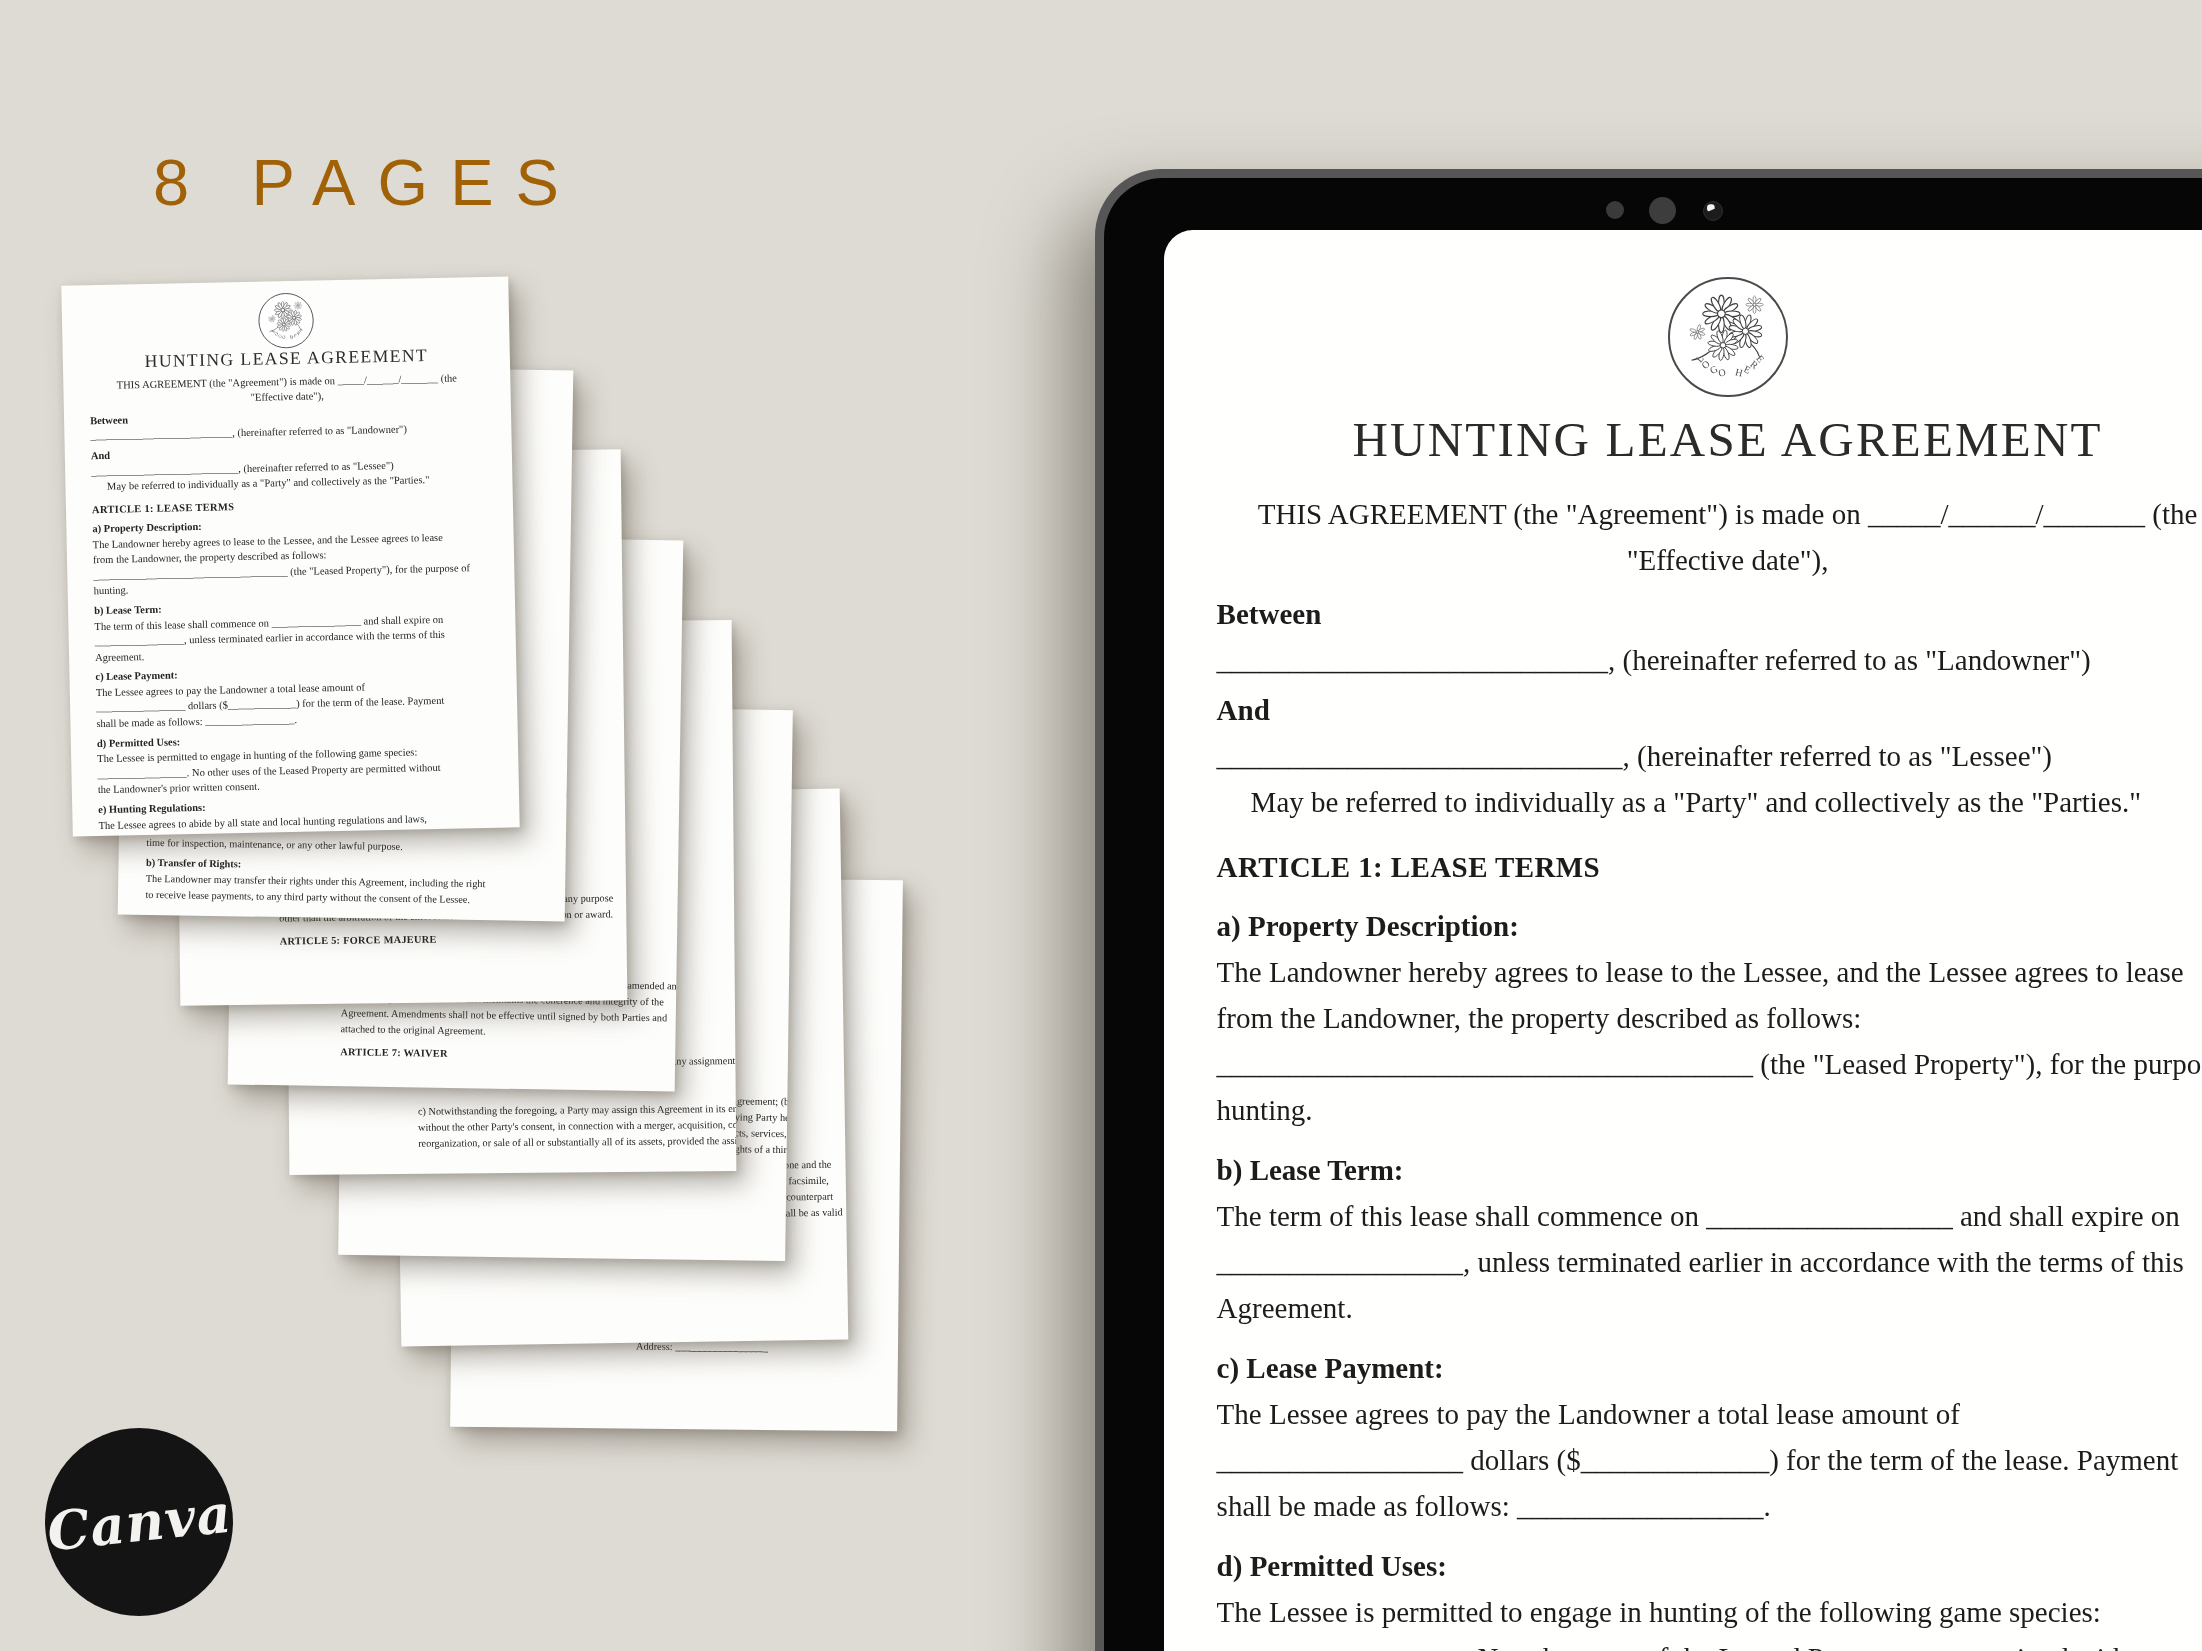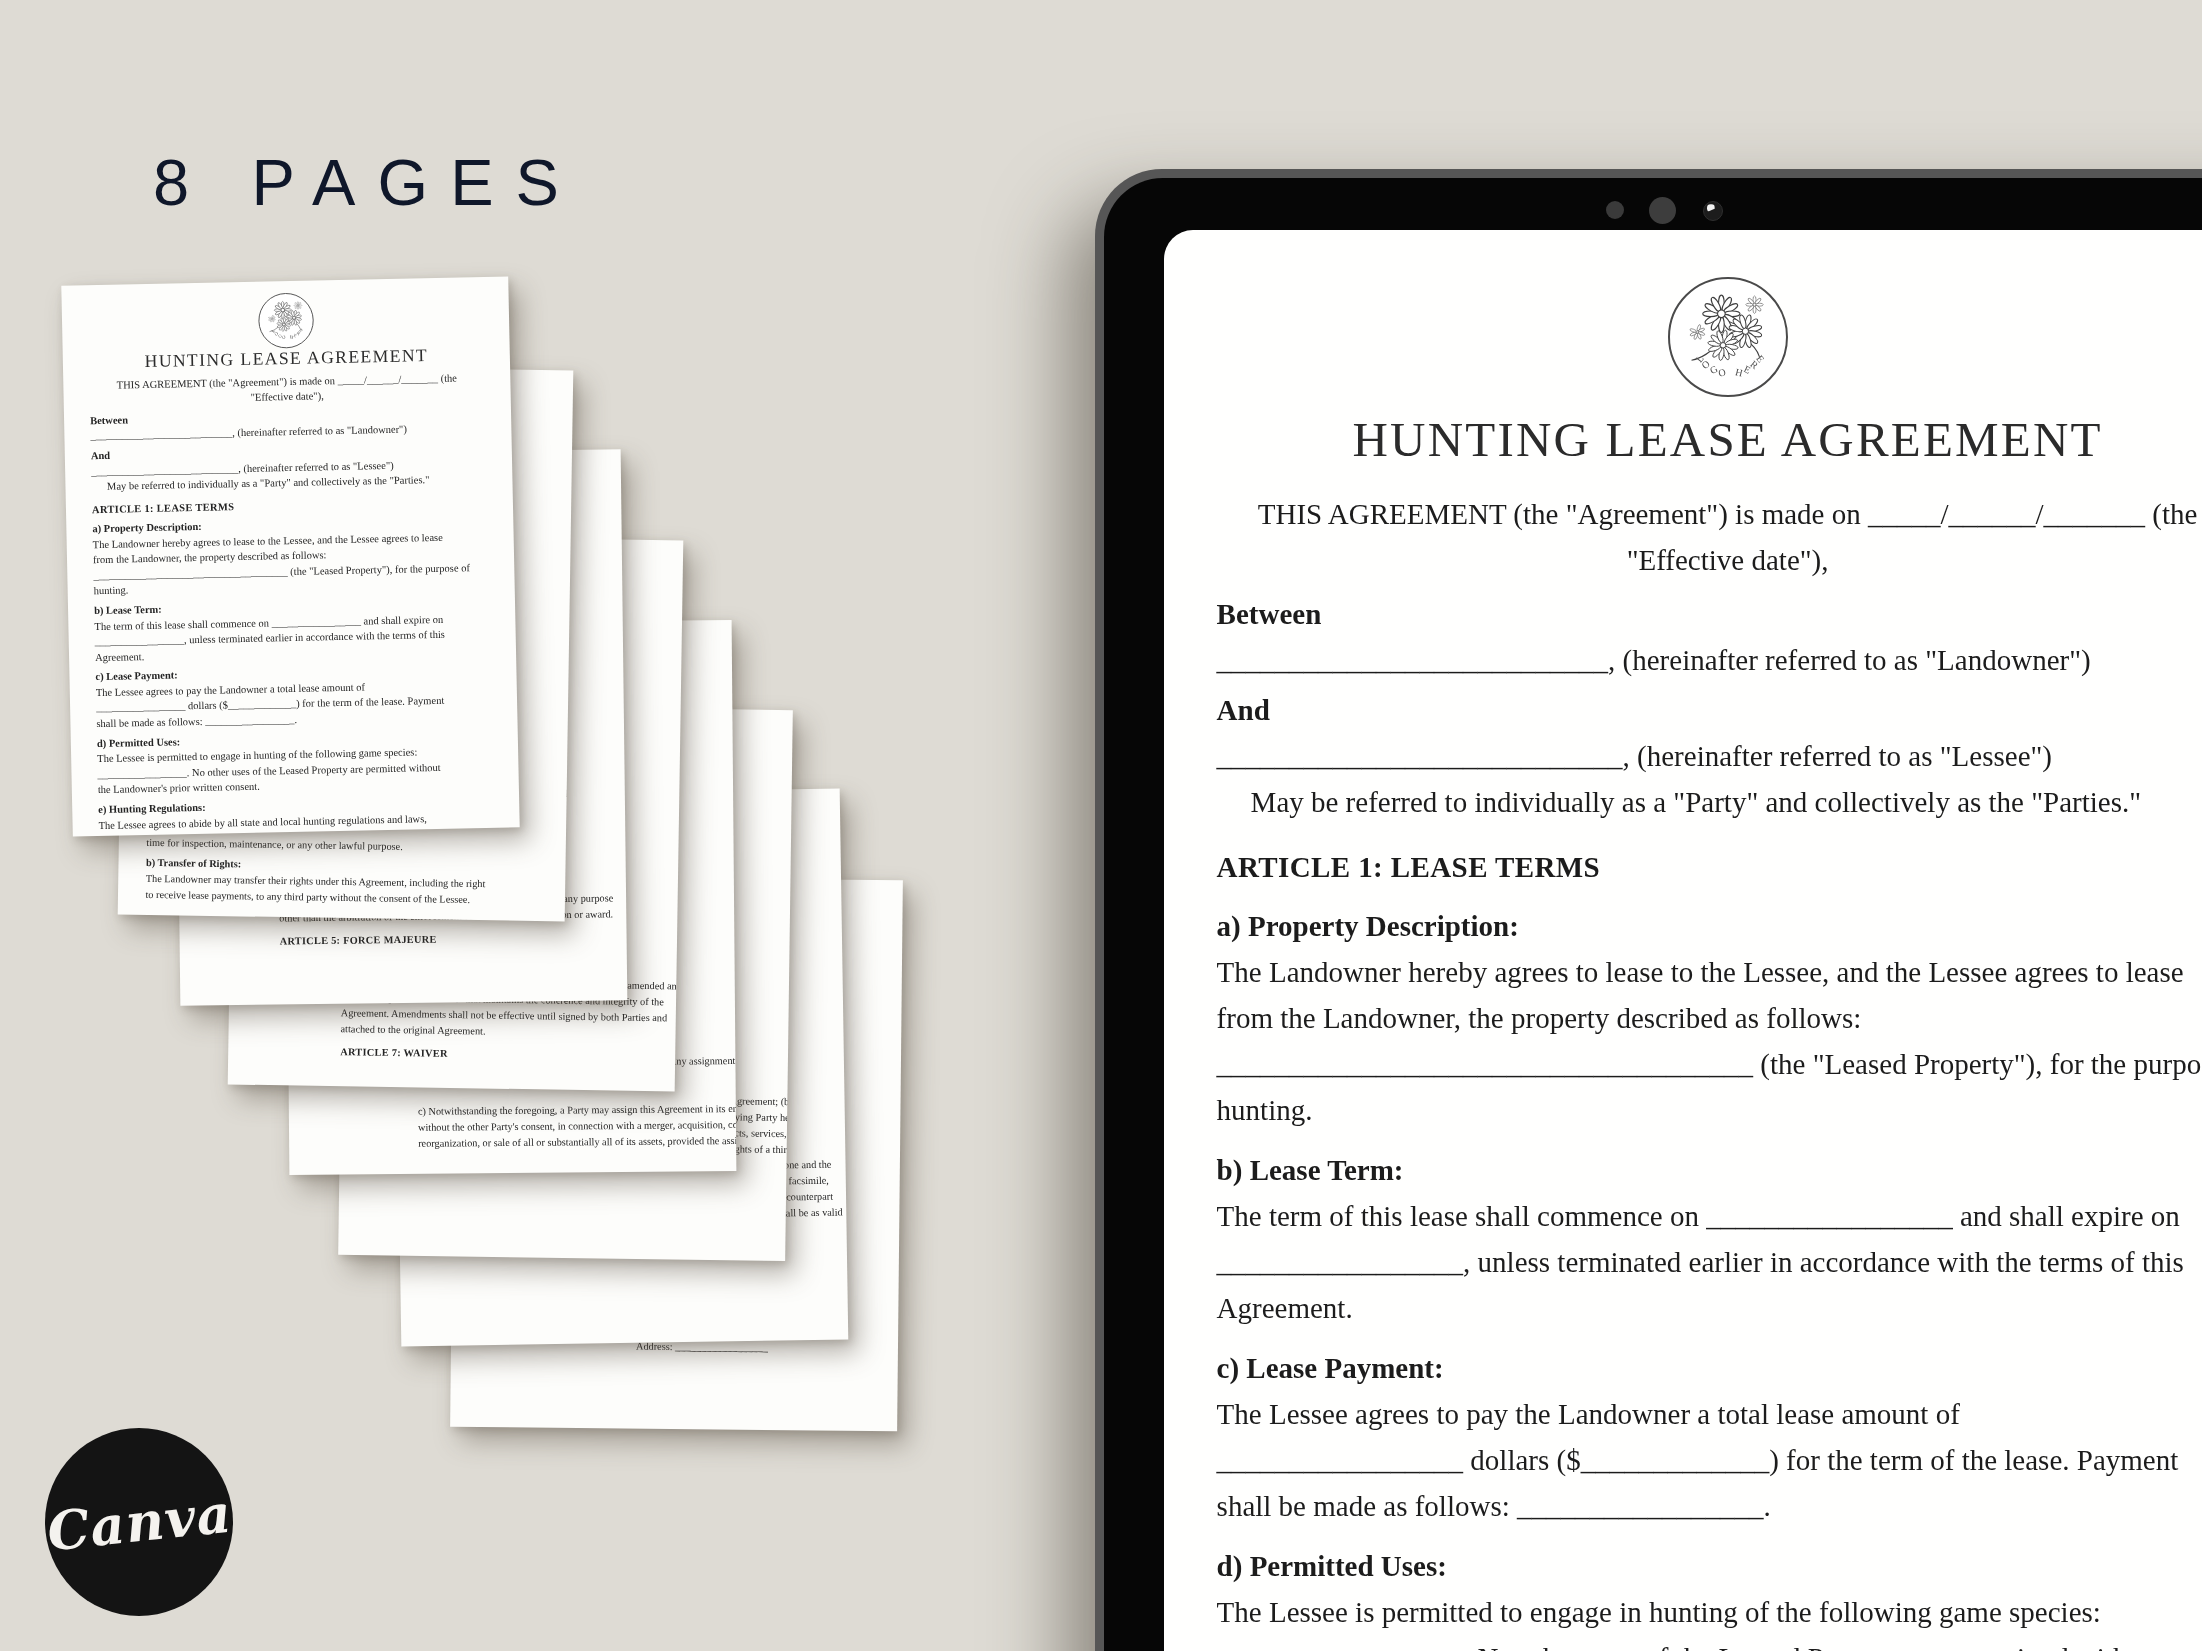--- a/index.html
+++ b/index.html
@@ -1,21 +1,21 @@
 <!DOCTYPE html>
 <html style="font-size:13.8px"><head>
 <meta charset="utf-8">
 <style>
   html,body{margin:0;padding:0;}
   body{width:2203px;height:1652px;overflow:hidden;position:relative;
        background:#dedbd4;font-family:"Liberation Serif",serif;color:#1f1f1f;}
 
   
   .pages-badge{position:absolute;left:153px;top:145px;font-family:"Liberation Sans",sans-serif;
-       font-size:65px;font-weight:400;letter-spacing:0.34em;color:#0f172a;white-space:nowrap;}
+       font-size:65px;font-weight:400;letter-spacing:0.34em;color:#a16207;white-space:nowrap;}
 
   
   .page{position:absolute;width:447px;height:551px;background:#fdfdfb;overflow:hidden;
         box-shadow:10.3px 13.8px 26px rgba(75,66,52,.38),2.6px 3.4px 8.6px rgba(75,66,52,.22);}
   .p1{left:67px;top:281px;transform:rotate(-1.2deg);z-index:18;}
   .p2{left:122px;top:367px;transform:rotate(0.9deg);z-index:17;}
   .p3{left:177px;top:452px;transform:rotate(-0.7deg);z-index:16;}
   .p4{left:232px;top:537px;transform:rotate(0.9deg);z-index:15;}
   .p5{left:287px;top:622px;transform:rotate(-0.5deg);z-index:14;}
   .p6{left:342px;top:707px;transform:rotate(0.8deg);z-index:13;}

